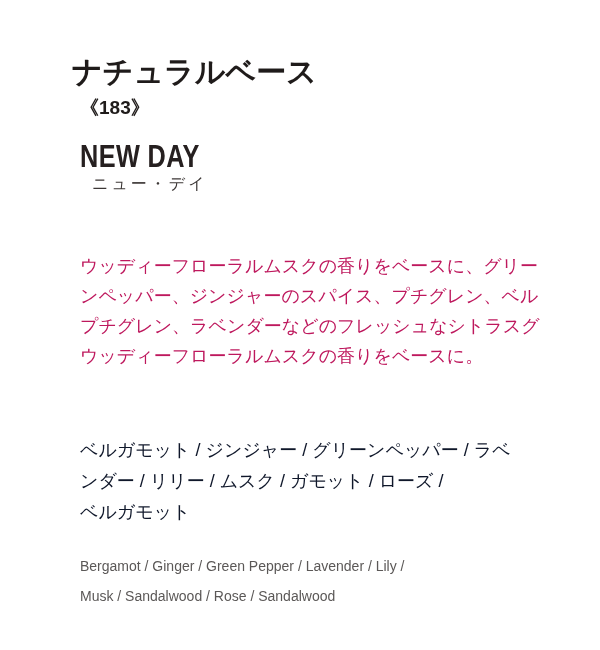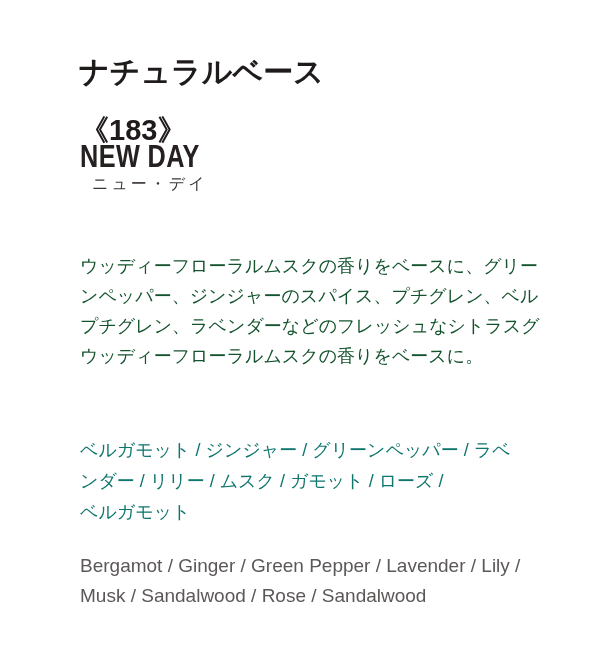--- a/index.html
+++ b/index.html
@@ -10,39 +10,38 @@
   .page {
     position: relative;
     width: 600px;
     height: 650px;
     background: #ffffff;
     overflow: hidden;
     font-family: "Liberation Sans", "DejaVu Sans", sans-serif;
   }
   .series-title {
     position: absolute;
-    left: 79px;
+    left: 72px;
     top: 57px;
     margin: 0;
     font-size: 30px;
     line-height: 1;
     font-weight: 700;
     color: #1f1b1a;
     white-space: nowrap;
   }
   .series-number {
     position: absolute;
     left: 80px;
     top: 98px;
-    font-size: 29px;
+    font-size: 19px;
     line-height: 1;
     font-weight: 700;
     color: #1f1b1a;
     white-space: nowrap;
-    margin-top: 18px;
   }
   .name-en {
     position: absolute;
     left: 80px;
     top: 140px;
     margin: 0;
     font-size: 32px;
     line-height: 1;
     font-weight: 700;
     letter-spacing: 0.5px;
@@ -63,36 +62,36 @@
     white-space: nowrap;
   }
   .description {
     position: absolute;
     left: 80px;
     top: 251px;
     margin: 0;
     font-size: 18px;
     line-height: 30px;
     font-weight: 400;
-    color: #14532d;
+    color: #be185d;
   }
   .notes-ja {
     position: absolute;
     left: 80px;
     top: 435px;
     font-size: 18px;
     line-height: 31px;
     font-weight: 400;
-    color: #0f766e;
+    color: #0f172a;
   }
   .notes-en {
     position: absolute;
     left: 80px;
     top: 551px;
-    font-size: 19px;
+    font-size: 14px;
     line-height: 30px;
     font-weight: 400;
     color: #5b5857;
   }
   .line {
     display: block;
     white-space: nowrap;
   }
 </style>
 </head>

